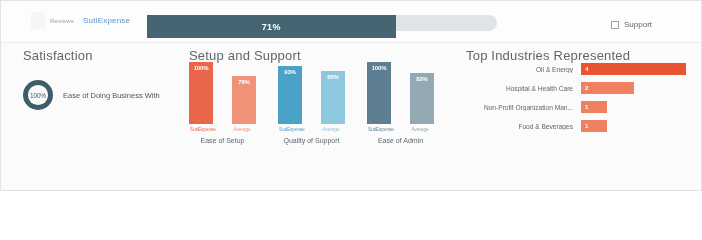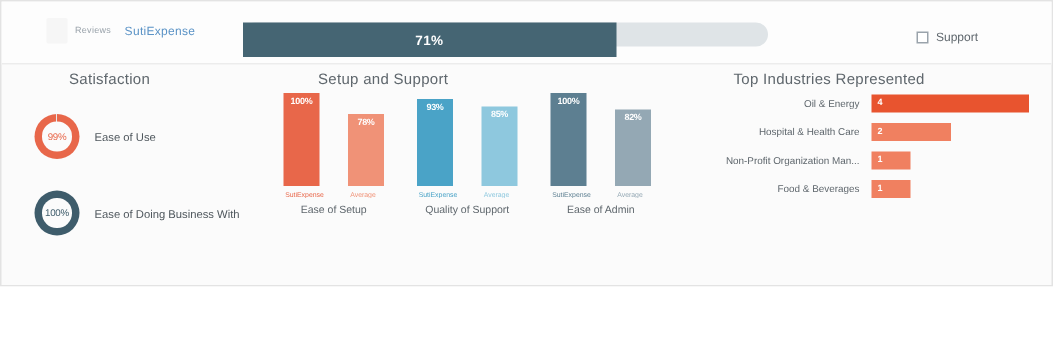--- a/index.html
+++ b/index.html
@@ -50,21 +50,21 @@
   .brand-name {
     font-size: 8px;
     color: #5b93c6;
     letter-spacing: .2px;
     white-space: nowrap;
     margin-left: 4px;
   }
 
   .progress-wrap {
     position: absolute;
-    left: 161px; top: 14px;
+    left: 146px; top: 14px;
     width: 350px; height: 16px;
     background: #dfe4e7;
     border-radius: 11px;
   }
   .progress-fill {
     position: absolute;
     left: 0; top: 0;
     height: 23px;
     background: #456573;
     display: flex;
@@ -93,25 +93,24 @@
   }
   .compare-label {
     font-size: 8px;
     color: #5f676d;
     white-space: nowrap;
   }
 
   
   .section-title {
     position: absolute;
-    font-size: 10px;
+    font-size: 13px;
     color: #5f676d;
     letter-spacing: .2px;
     white-space: nowrap;
-    margin-left: 23px;
   }
 
   
   .sat-panel { position: absolute; left: 22px; top: 47px; }
   .sat-row {
     display: flex;
     align-items: center;
     gap: 10px;
     height: 38px;
     margin-top: 13px;
@@ -244,26 +243,20 @@
 
     <div class="compare">
       <span class="checkbox"></span>
       <span class="compare-label">Support</span>
     </div>
   </div>
 
   <div class="sat-panel">
     <div class="section-title" style="position:static;">Satisfaction</div>
     <div id="sat-rows">
-        <div class="sat-row">
-          <div class="donut" style="background: conic-gradient(rgb(232, 103, 74) 0deg, rgb(232, 103, 74) 356.4deg, rgb(230, 233, 235) 356.4deg, rgb(230, 233, 235) 360deg);">
-            <div class="donut-val" style="color: rgb(232, 103, 74);">99%</div>
-          </div>
-          <span class="sat-label">Ease of Use</span>
-        </div>
         <div class="sat-row">
           <div class="donut" style="background: conic-gradient(rgb(62, 92, 107) 0deg, rgb(62, 92, 107) 360deg, rgb(230, 233, 235) 360deg, rgb(230, 233, 235) 360deg);">
             <div class="donut-val" style="color: rgb(62, 92, 107);">100%</div>
           </div>
           <span class="sat-label">Ease of Doing Business With</span>
         </div>
       </div>
   </div>
 
   <div class="mid-panel">

